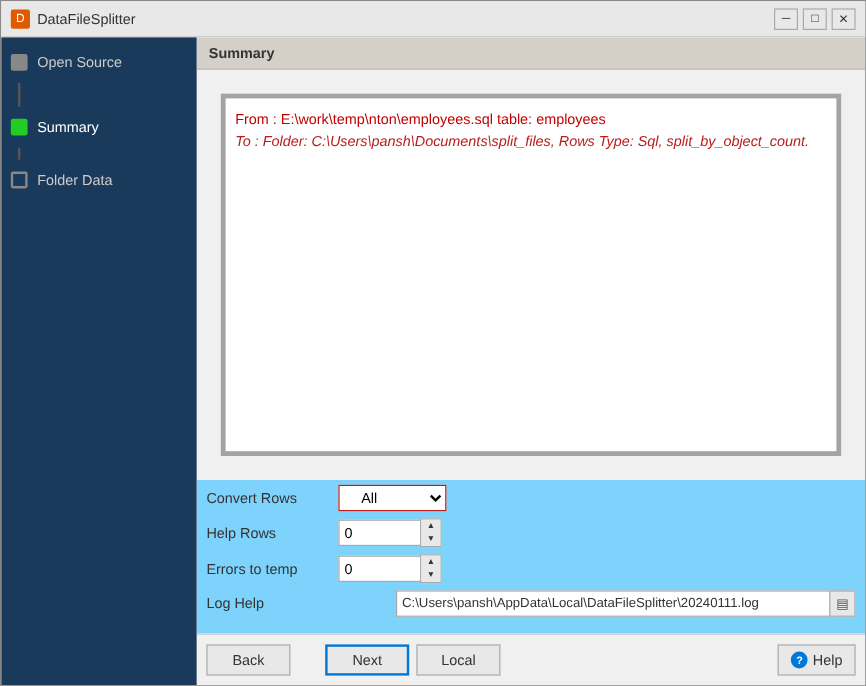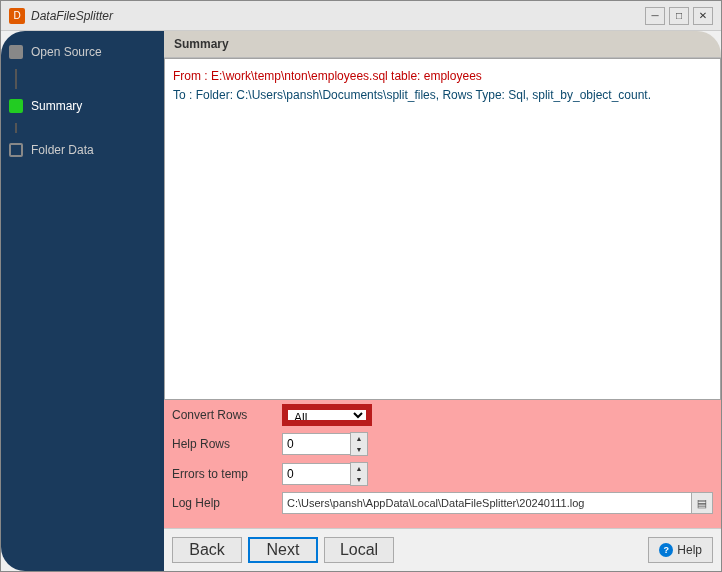--- a/index.html
+++ b/index.html
@@ -41,21 +41,20 @@
       align-items: center;
       justify-content: center;
       font-size: 10px;
       color: white;
     }
 
     .title-bar-title {
       flex: 1;
       font-size: 12px;
       color: #333;
-      font-style: italic;
     }
 
     .title-bar-controls {
       display: flex;
       gap: 4px;
     }
 
     .title-bar-btn {
       width: 20px;
       height: 18px;
@@ -66,21 +65,20 @@
       align-items: center;
       justify-content: center;
       font-size: 10px;
       color: #333;
     }
 
     .main-content {
       display: flex;
       flex: 1;
       overflow: hidden;
-      border-radius: 24px;
     }
 
     
     .sidebar {
       width: 163px;
       background: #1a3a5c;
       display: flex;
       flex-direction: column;
       flex-shrink: 0;
       padding-top: 4px;
@@ -144,63 +142,64 @@
       background: #d4d0c8;
       padding: 6px 10px;
       font-size: 12px;
       font-weight: bold;
       border-bottom: 1px solid #bbb;
       color: #333;
     }
 
     .summary-area {
       background: white;
-      border: 1px solid #a3a3a3;
-      margin: 0;
+      border: 4px solid #a3a3a3;
+      margin: 20px;
       flex: 1;
       overflow: auto;
       padding: 8px;
       font-size: 12px;
       color: #333;
       line-height: 1.6;
     }
 
     .summary-from {
       color: #c00000;
     }
 
     .summary-to {
-      color: #0c4a6e;
+      color: #b91c1c;
+      font-style: italic;
     }
 
     .form-section {
       padding: 4px 8px 8px 8px;
-      background: #fca5a5;
+      background: #7dd3fc;
     }
 
     .form-row {
       display: flex;
       align-items: center;
       margin-bottom: 6px;
     }
 
     .form-label {
       width: 110px;
       font-size: 12px;
       color: #333;
       flex-shrink: 0;
     }
 
     .select-input {
       width: 90px;
       height: 22px;
-      border: 6px solid #b91c1c;
+      border: 1px solid #b91c1c;
       background: white;
       font-size: 12px;
-      padding: 0 2px;
+      padding: 0 14px;
       outline: none;
       cursor: pointer;
     }
 
     .spinner-wrapper {
       display: flex;
       align-items: center;
     }
 
     .spinner-input {
@@ -238,20 +237,21 @@
     .log-file-input {
       flex: 1;
       height: 22px;
       border: 1px solid #aaa;
       border-right: none;
       background: white;
       font-size: 11px;
       padding: 0 4px;
       outline: none;
       color: #333;
+      margin-left: 48px;
     }
 
     .log-file-browse-btn {
       width: 22px;
       height: 22px;
       border: 1px solid #aaa;
       background: #e8e8e8;
       cursor: pointer;
       display: flex;
       align-items: center;
@@ -269,28 +269,29 @@
       border-top: 1px solid #ccc;
       gap: 6px;
     }
 
     .footer-btn {
       height: 26px;
       min-width: 70px;
       padding: 0 12px;
       border: 1px solid #aaa;
       background: #e8e8e8;
-      font-size: 16px;
+      font-size: 12px;
       cursor: pointer;
       color: #333;
     }
 
     .footer-btn.primary {
       border: 2px solid #0078d7;
       background: #e8e8e8;
+      margin-left: 23px;
     }
 
     .spacer {
       flex: 1;
     }
 
     .help-btn {
       height: 26px;
       padding: 0 10px;
       border: 1px solid #aaa;

